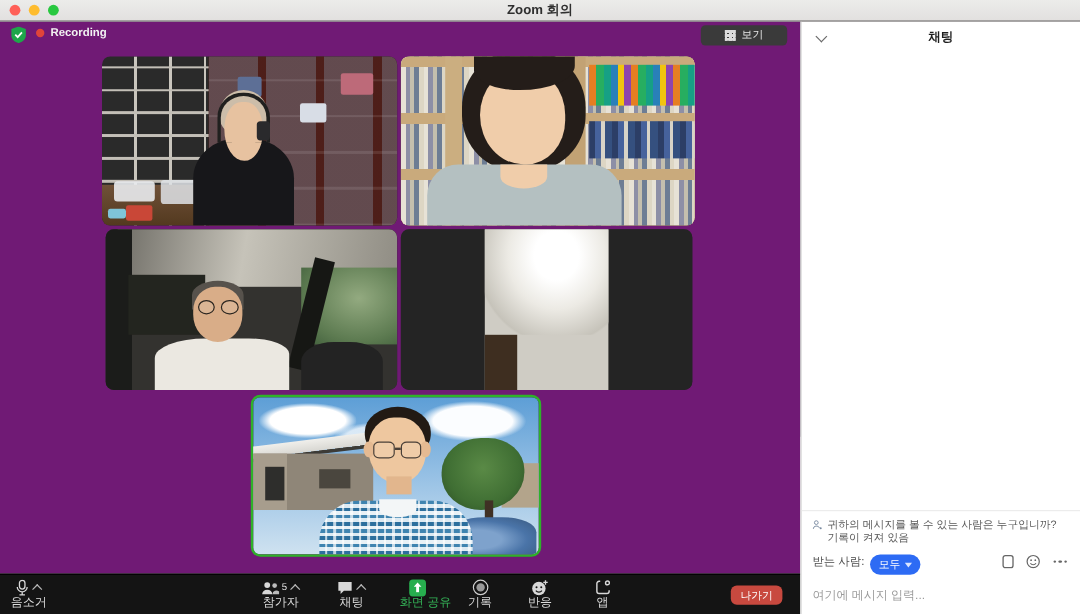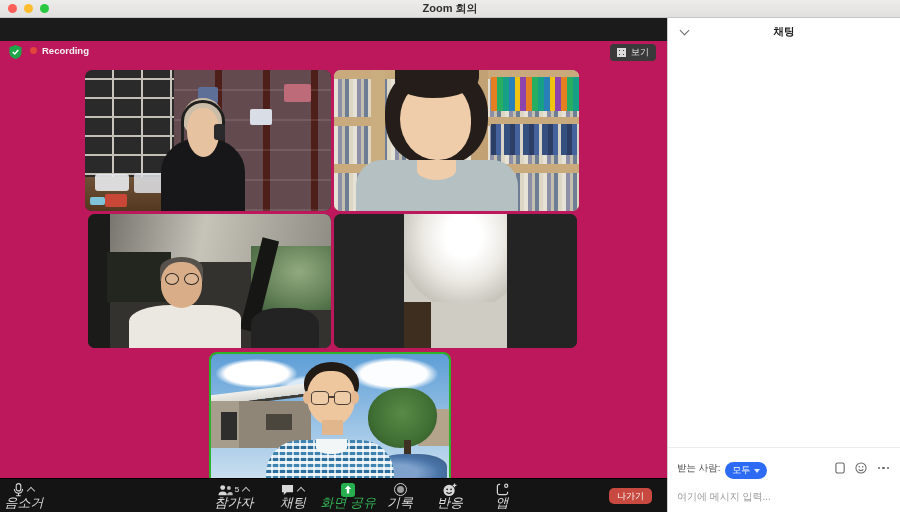--- a/index.html
+++ b/index.html
@@ -9,27 +9,27 @@
   
   .titlebar { position:absolute; top:0; left:0; width:900px; height:18px;
     background:linear-gradient(#ececea,#e2e0df); border-bottom:1px solid #c8c6c5;
     display:flex; align-items:center; z-index:50; }
   .lights { position:absolute; left:8px; top:4px; display:flex; gap:7px; }
   .light { width:9px; height:9px; border-radius:50%; }
   .light.red { background:#ff5f57; } .light.yellow { background:#febc2e; } .light.green { background:#28c840; }
   .win-title { width:100%; text-align:center; font-size:11px; font-weight:bold; color:#2f2f2f; }
 
   
-  .stage { position:absolute; left:0; top:18px; width:667px; height:460px; background:#be185d;margin-top:23px; }
+  .stage { position:absolute; left:0; top:18px; width:667px; height:460px; background:#701a75; }
   .status-row { position:absolute; left:0; top:0; width:100%; height:22px; }
   .shield { position:absolute; left:9px; top:4px; width:13px; height:14px; }
   .rec-chip { position:absolute; left:30px; top:4px; display:flex; align-items:center; gap:5px; }
   .rec-dot { width:7px; height:7px; border-radius:50%; background:#e0443a; }
   .rec-label { color:#f2f2f2; font-size:9.5px; font-weight:bold; }
-  .view-btn { position:absolute; right:11px; top:3px; height:17px; padding:0 7px;
+  .view-btn { position:absolute; right:11px; top:3px; height:17px; padding:0 20px;
     background:#3a3a3a; border-radius:4px; display:flex; align-items:center; gap:5px; cursor:pointer; }
   .grid-ic { width:9px; height:9px;
     background:linear-gradient(#dcdcdc,#dcdcdc); 
     -webkit-mask:none;
     background-image:repeating-linear-gradient(0deg,#dcdcdc 0 2.2px,transparent 2.2px 3.4px),
                      repeating-linear-gradient(90deg,#dcdcdc 0 2.2px,transparent 2.2px 3.4px);
     background-color:transparent; }
   .view-label { color:#e8e8e8; font-size:9px; }
 
   
@@ -136,21 +136,21 @@
   .t5-shirt { left:23%; bottom:0; width:54%; height:34%; border-radius:34px 34px 0 0;
     background:
       repeating-linear-gradient(90deg, rgba(255,255,255,0) 0 5px, rgba(255,255,255,.7) 5px 7px),
       repeating-linear-gradient(0deg, #2c6f9d 0 3px, #ddeaf2 3px 6px, #3f84b0 6px 9px, #e8f1f6 9px 12px); }
   .t5-collar { left:44%; bottom:24%; width:13%; height:11%; background:#f3f6f7; border-radius:0 0 46% 46%; }
 
   
   .toolbar { position:absolute; left:0; top:478px; width:667px; height:34px; background:#141414; border-top:1px solid #000; }
   .tb-item { position:absolute; top:2px; height:30px; text-align:center; cursor:pointer; }
   .ic-row { display:flex; align-items:center; justify-content:center; gap:4px; height:17px; }
-  .tb-label { font-size:13px; color:#dcdcdc; line-height:10px; white-space:nowrap;font-style:italic; }
+  .tb-label { font-size:10px; color:#dcdcdc; line-height:10px; white-space:nowrap; }
   .caret { width:7px; height:7px; position:relative; }
   .caret::before { content:""; position:absolute; left:0; top:2px; width:5px; height:5px;
     border-left:1.4px solid #b9b9b9; border-top:1.4px solid #b9b9b9; transform:rotate(45deg); }
   .tb-mute   { left:2px;   width:44px; }
   .tb-video  { left:50px;  width:78px; }
   .tb-part   { left:202px; width:64px; }
   .tb-chat   { left:270px; width:46px; }
   .tb-share  { left:320px; width:56px; }
   .tb-record { left:380px; width:40px; }
   .tb-react  { left:428px; width:44px; }
@@ -388,20 +388,28 @@
     <button class="leave-btn">나가기</button>
   </div>
 
   <div class="chat">
     <div class="chat-header">
       <span class="chat-collapse"></span>
       <div class="chat-title">채팅</div>
     </div>
     <div class="chat-body"></div>
     <div class="chat-footer">
+      <div class="notice-row">
+        <svg width="11" height="11" viewBox="0 0 12 12">
+          <circle cx="4.6" cy="3.2" r="2.2" fill="none" stroke="#7a8aa0" stroke-width="1.1"></circle>
+          <path d="M1 10.6 a3.8 3.6 0 0 1 7.4 -1" fill="none" stroke="#7a8aa0" stroke-width="1.1"></path>
+          <circle cx="9.8" cy="9.8" r="1.2" fill="#7a8aa0"></circle>
+        </svg>
+        <span class="notice-text">귀하의 메시지를 볼 수 있는 사람은 누구입니까? 기록이 켜져 있음</span>
+      </div>
       <div class="compose-row">
         <span class="to-label">받는 사람:</span>
         <button class="to-pill">
           <span>모두</span>
           <span class="pill-caret"></span>
         </button>
         <div class="compose-icons">
           <svg width="11" height="12" viewBox="0 0 12 13">
             <rect x="1" y="1" width="9" height="11" rx="2" fill="none" stroke="#666" stroke-width="1.2"></rect>
           </svg>

